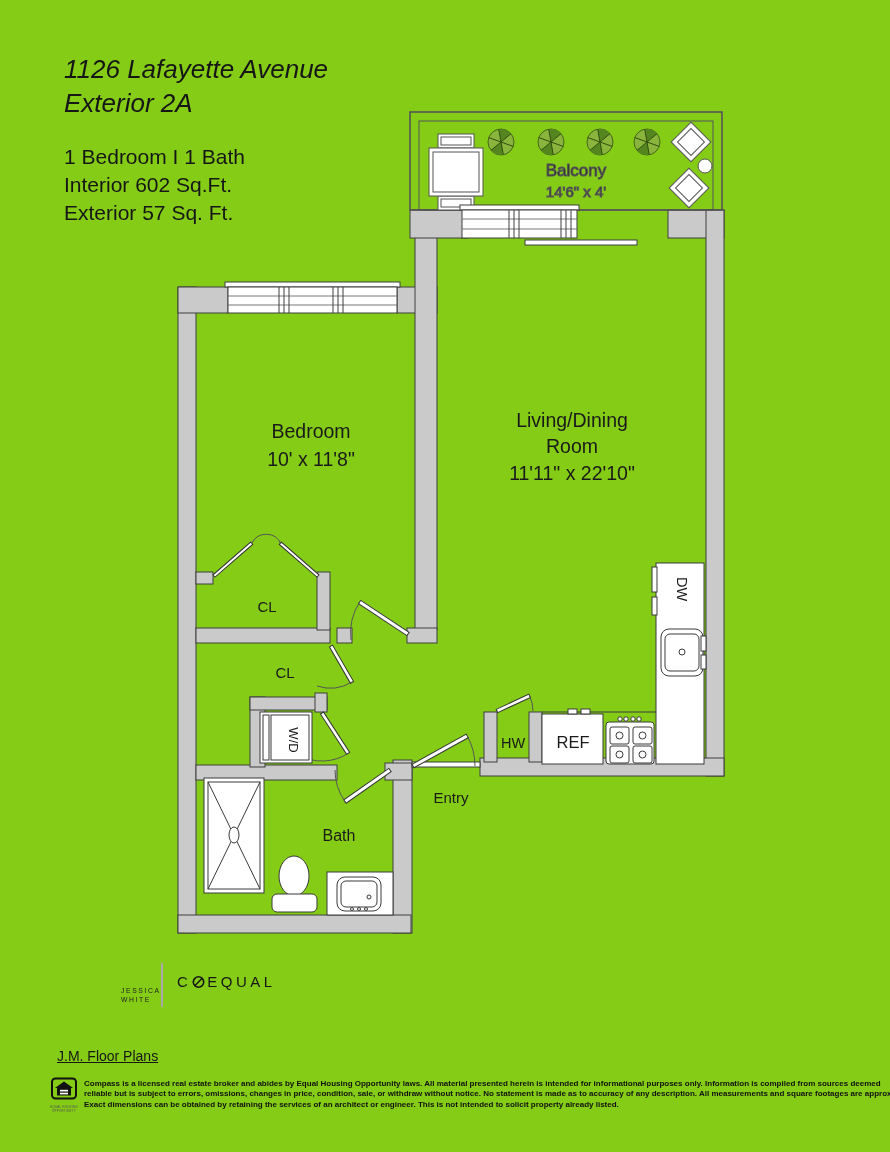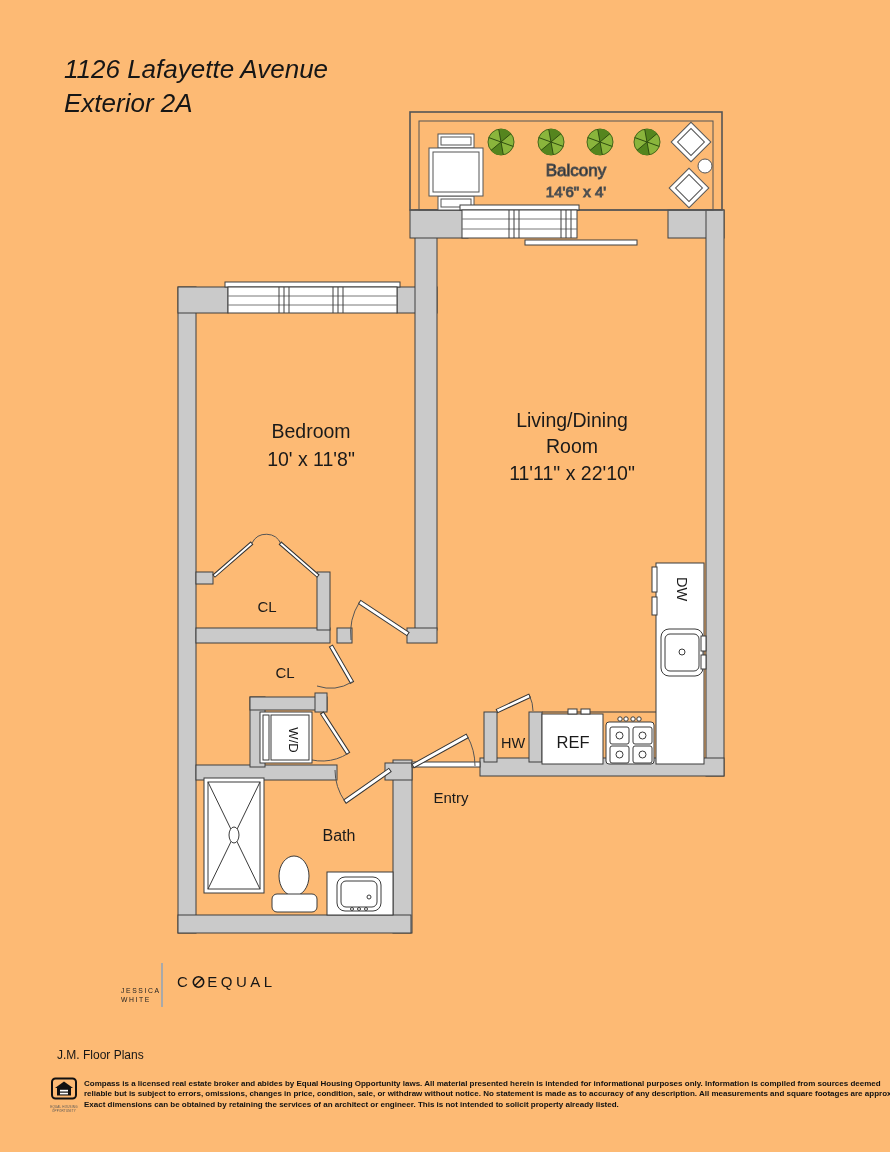--- a/index.html
+++ b/index.html
@@ -1,47 +1,52 @@
 <!DOCTYPE html>
 <html><head>
 <meta charset="utf-8">
 <style>
   html,body{margin:0;padding:0;background:#ffffff;}
   body{width:890px;height:1152px;overflow:hidden;position:relative;
        font-family:"Liberation Sans","DejaVu Sans",sans-serif;color:#111;}
-  #page{position:absolute;inset:0;background:#fdba74;}
+  #page{position:absolute;inset:0;background:#84cc16;}
 
   .title{position:absolute;left:64px;top:52px;font-style:italic;font-size:26px;
          line-height:34px;color:#161616;}
   .info{position:absolute;left:64px;top:143px;font-size:21px;line-height:28px;color:#161616;}
 
   svg text{font-family:"Liberation Sans","DejaVu Sans",sans-serif;fill:#1a1a1a;}
 
   .jw{position:absolute;left:55px;top:940px;font-family:"Liberation Serif","DejaVu Serif",serif;
       font-size:64px;line-height:64px;letter-spacing:-3px;color:#141414;}
   .jwname{position:absolute;left:121px;top:987px;font-size:6.8px;letter-spacing:1.6px;
           line-height:8.5px;color:#222;}
   .logo-divider{position:absolute;left:161px;top:963px;width:2px;height:44px;background:#a9a9a9;}
   .compass{position:absolute;left:177px;top:972px;font-size:15px;letter-spacing:3.5px;
            font-weight:500;color:#161616;display:flex;align-items:center;height:18px;}
   .compass svg{margin:0 1px 0 0;}
-  .credit{position:absolute;left:57px;top:1048px;font-size:12px;color:#161616;}
+  .credit{position:absolute;left:57px;top:1048px;font-size:14px;color:#161616;text-decoration:underline;}
   .eho{position:absolute;left:49px;top:1077px;width:30px;text-align:center;}
   .eho-caption{font-size:3px;letter-spacing:.2px;color:#555;line-height:3.6px;margin-top:1px;}
   .disclaimer{position:absolute;left:84px;top:1079px;font-size:8px;font-weight:600;
               line-height:10.4px;color:#111;white-space:nowrap;}
 </style>
 </head>
 <body>
 
 <div id="page">
 
   <div class="title">
     <div>1126 Lafayette Avenue</div>
     <div>Exterior 2A</div>
+  </div>
+  <div class="info">
+    <div>1 Bedroom I 1 Bath</div>
+    <div>Interior 602 Sq.Ft.</div>
+    <div>Exterior 57 Sq. Ft.</div>
   </div>
 
   <svg width="890" height="1152" viewBox="0 0 890 1152" style="position:absolute;left:0;top:0;">
     <defs>
       <g id="plant">
         <circle r="13" fill="#8ab53c" stroke="#44661a" stroke-width="1"></circle>
         <path d="M0,0 L2.3,12.8 A13 13 0 0 1 -10,8.4 Z" fill="#55851e" stroke="none"></path>
         <path d="M0,0 L-2.3,-12.8 A13 13 0 0 1 10,-8.4 Z" fill="#55851e" stroke="none"></path>
         <g stroke="#2f4d10" stroke-width="1">
           <line x1="0" y1="0" x2="12.2" y2="4.4"></line>

